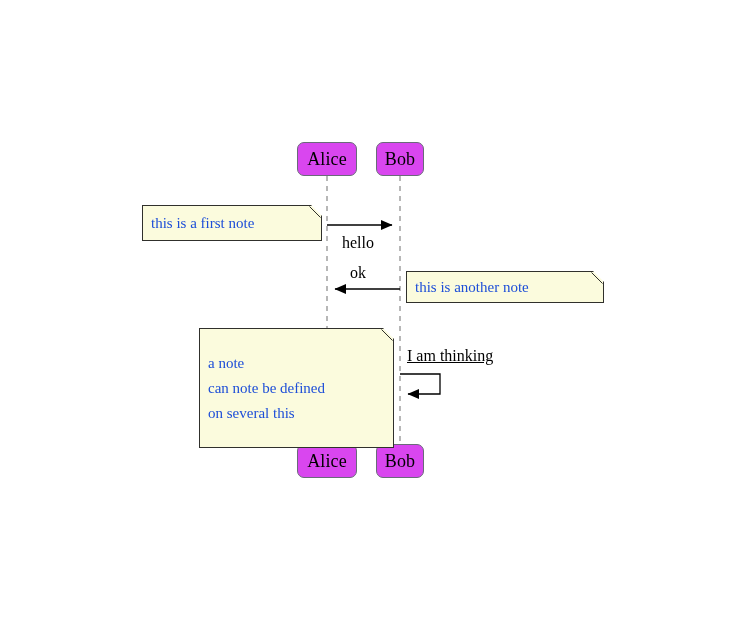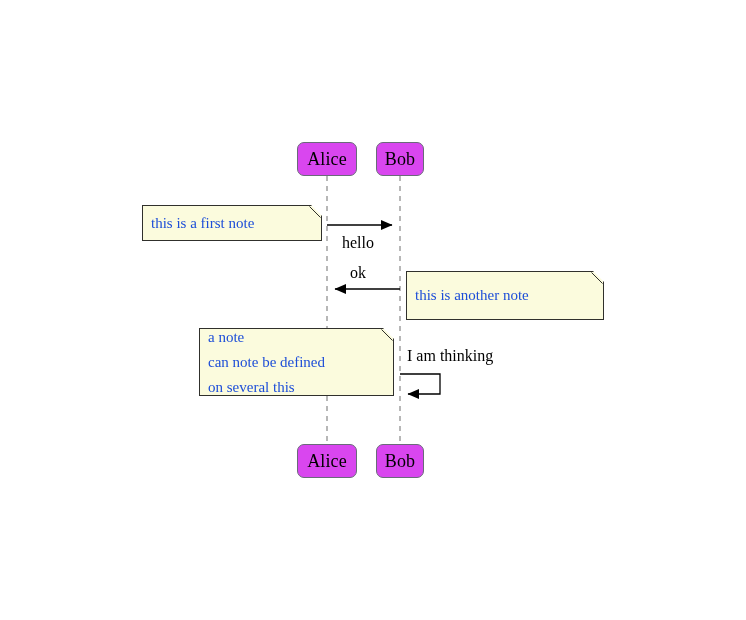--- a/index.html
+++ b/index.html
@@ -138,43 +138,43 @@
 
   <div class="participant" style="left:297px; top:444px; width:60px; height:34px;">
     <span>Alice</span>
   </div>
   <div class="participant" style="left:376px; top:444px; width:48px; height:34px;">
     <span>Bob</span>
   </div>
 
   <div class="msg-label" style="left:342px; top:203px;margin-top:32px;">hello</div>
   <div class="msg-label" style="left:350px; top:265px;">ok</div>
-  <div class="msg-label" style="left:407px; top:348px;">I am thinking</div>
+  <div class="msg-label" style="left:407px; top:348px;text-decoration:underline;">I am thinking</div>
 
   <div class="note note-single" style="left:142px; top:205px; width:180px; height:36px;">
     <div class="note-inner">
       <div class="note-line">this is a first note</div>
     </div>
     <svg class="note-fold" viewBox="0 0 12 12">
       <path d="M 0.5 0.5 L 0.5 11.5 L 11.5 11.5 z" fill="#fbfbdd" stroke="none"></path>
       <path d="M 0.5 0.5 L 11.5 11.5" stroke="#30302c" stroke-width="1" fill="none"></path>
     </svg>
   </div>
 
-  <div class="note note-single" style="left:406px; top:271px; width:198px; height:49px;">
+  <div class="note note-single" style="left:406px; top:271px; width:198px; height:32px;">
     <div class="note-inner">
       <div class="note-line">this is another note</div>
     </div>
     <svg class="note-fold" viewBox="0 0 12 12">
       <path d="M 0.5 0.5 L 0.5 11.5 L 11.5 11.5 z" fill="#fbfbdd" stroke="none"></path>
       <path d="M 0.5 0.5 L 11.5 11.5" stroke="#30302c" stroke-width="1" fill="none"></path>
     </svg>
   </div>
 
-  <div class="note" style="left:199px; top:328px; width:195px; height:68px;">
+  <div class="note" style="left:199px; top:328px; width:195px; height:120px;">
     <div class="note-inner">
       <div class="note-line">a note</div>
       <div class="note-line">can note be defined</div>
       <div class="note-line">on several this</div>
     </div>
     <svg class="note-fold" viewBox="0 0 12 12">
       <path d="M 0.5 0.5 L 0.5 11.5 L 11.5 11.5 z" fill="#fbfbdd" stroke="none"></path>
       <path d="M 0.5 0.5 L 11.5 11.5" stroke="#30302c" stroke-width="1" fill="none"></path>
     </svg>
   </div>

